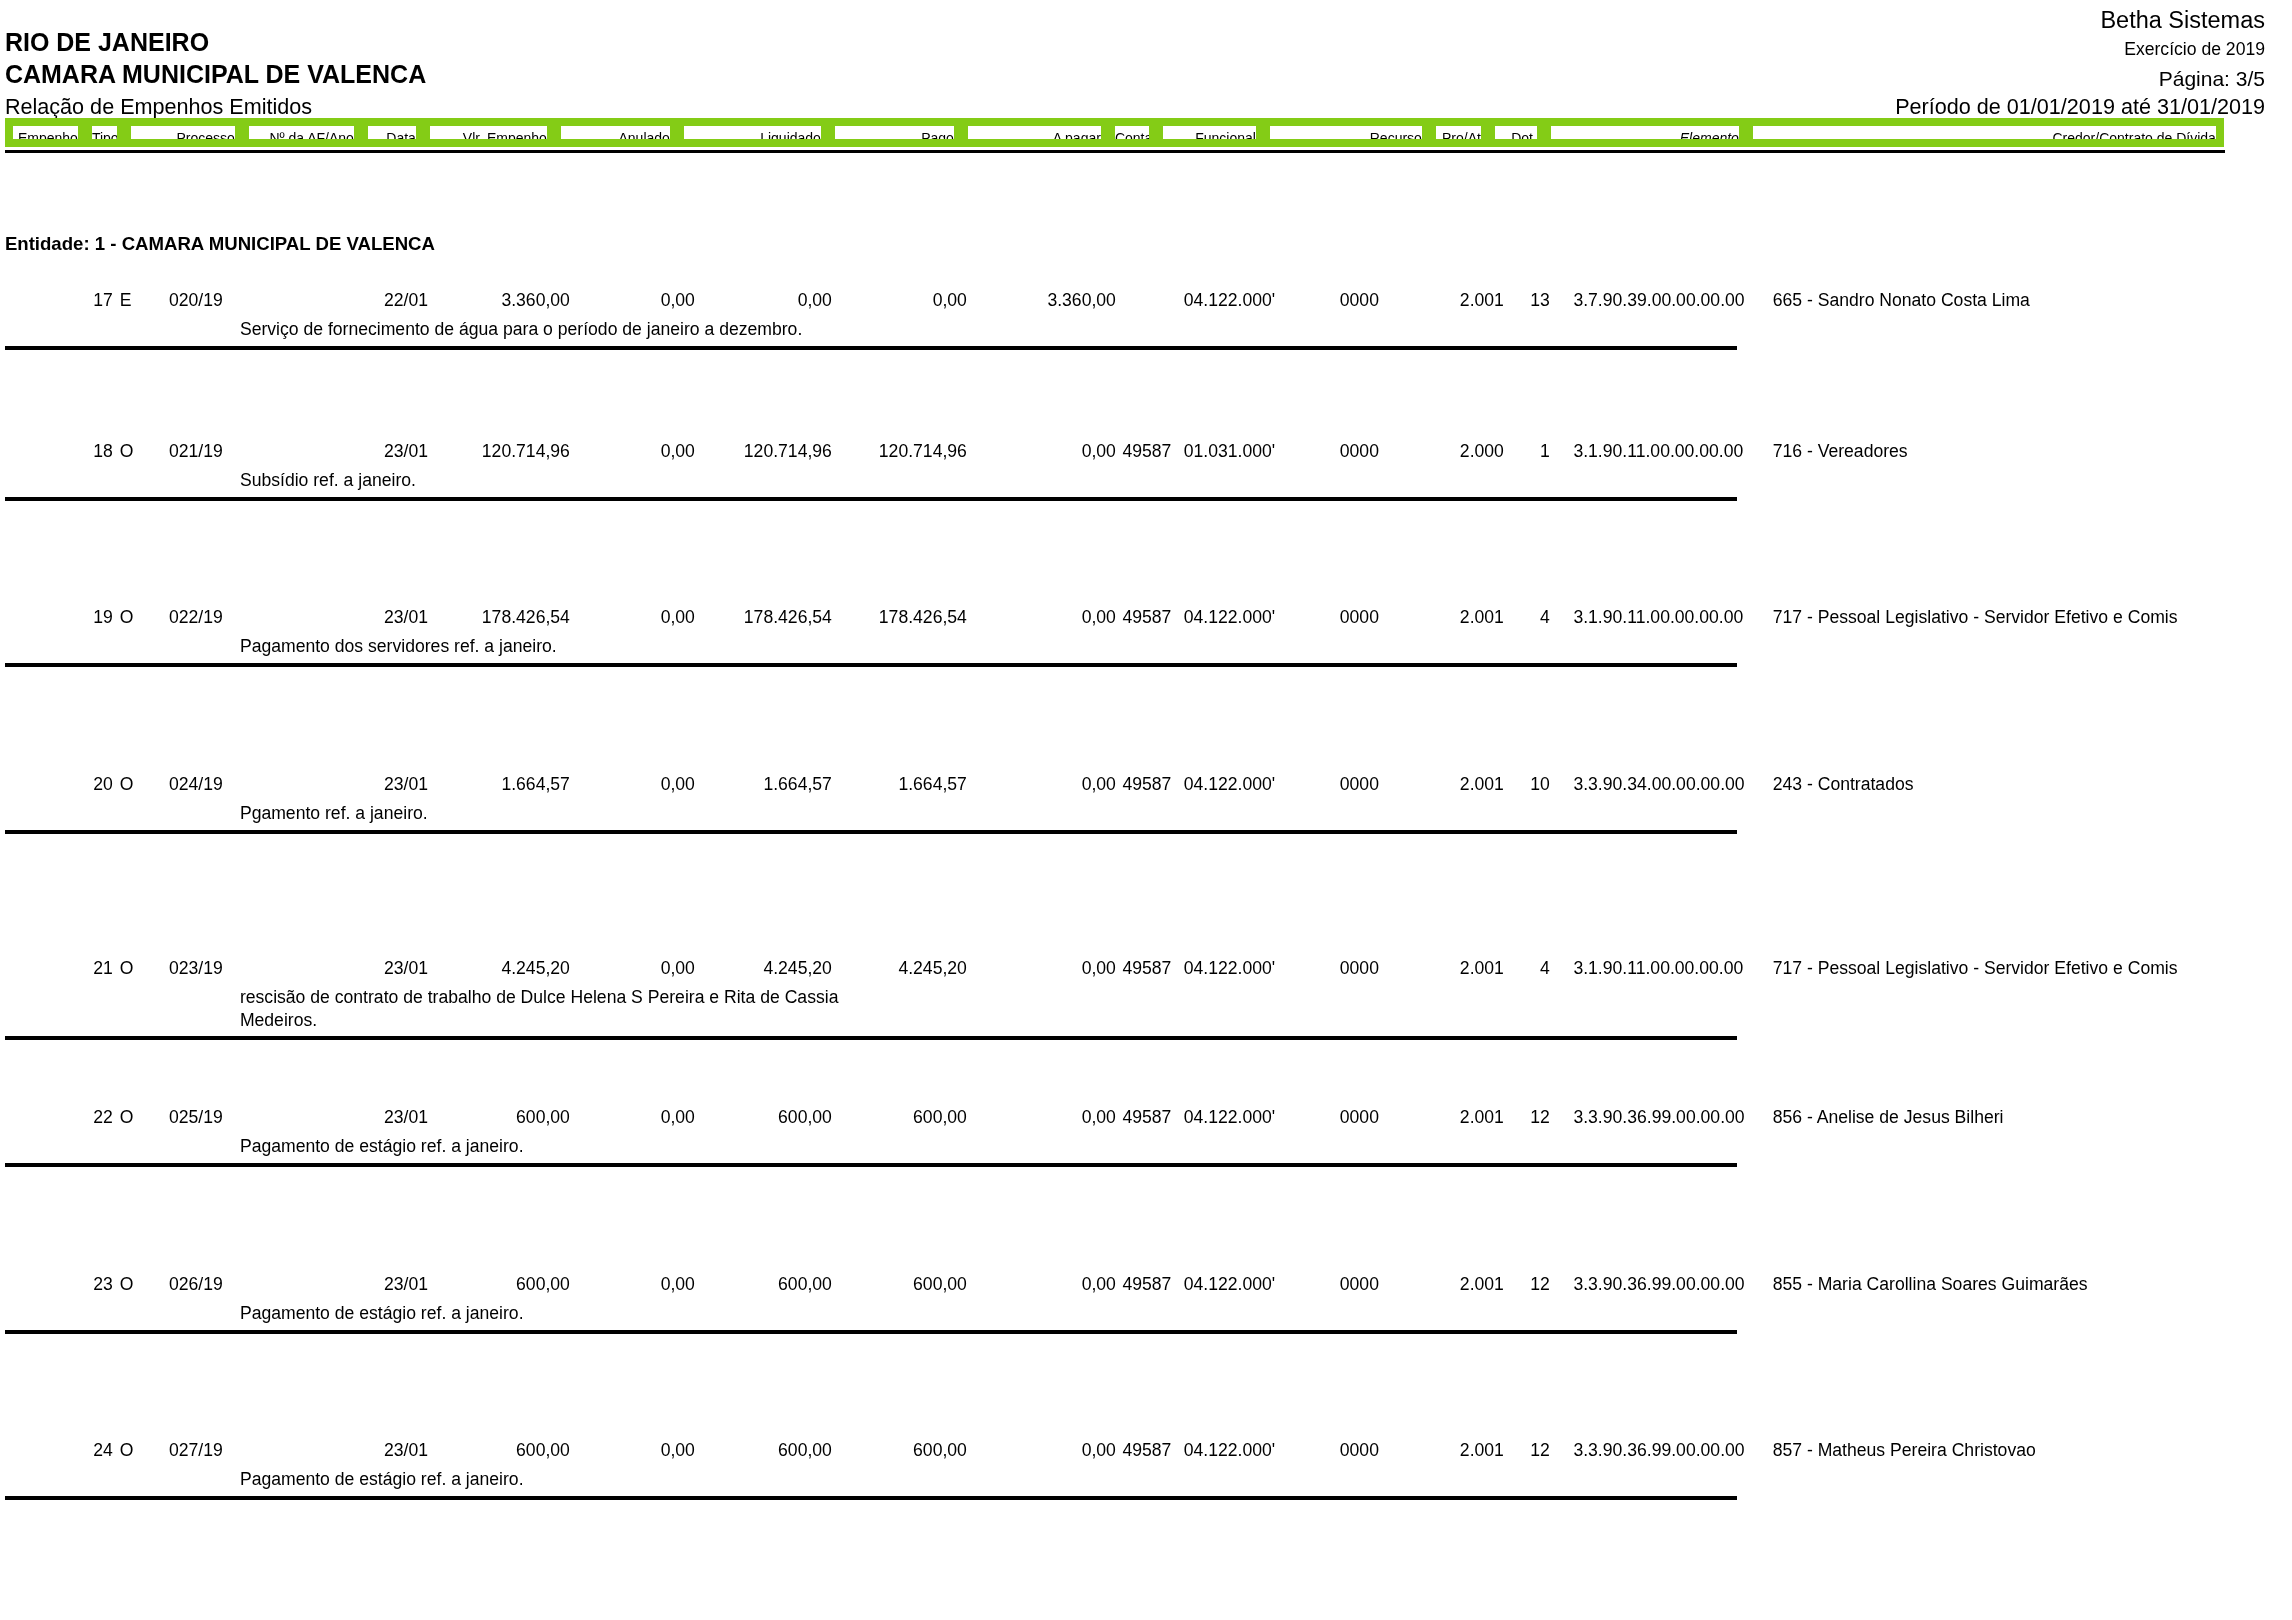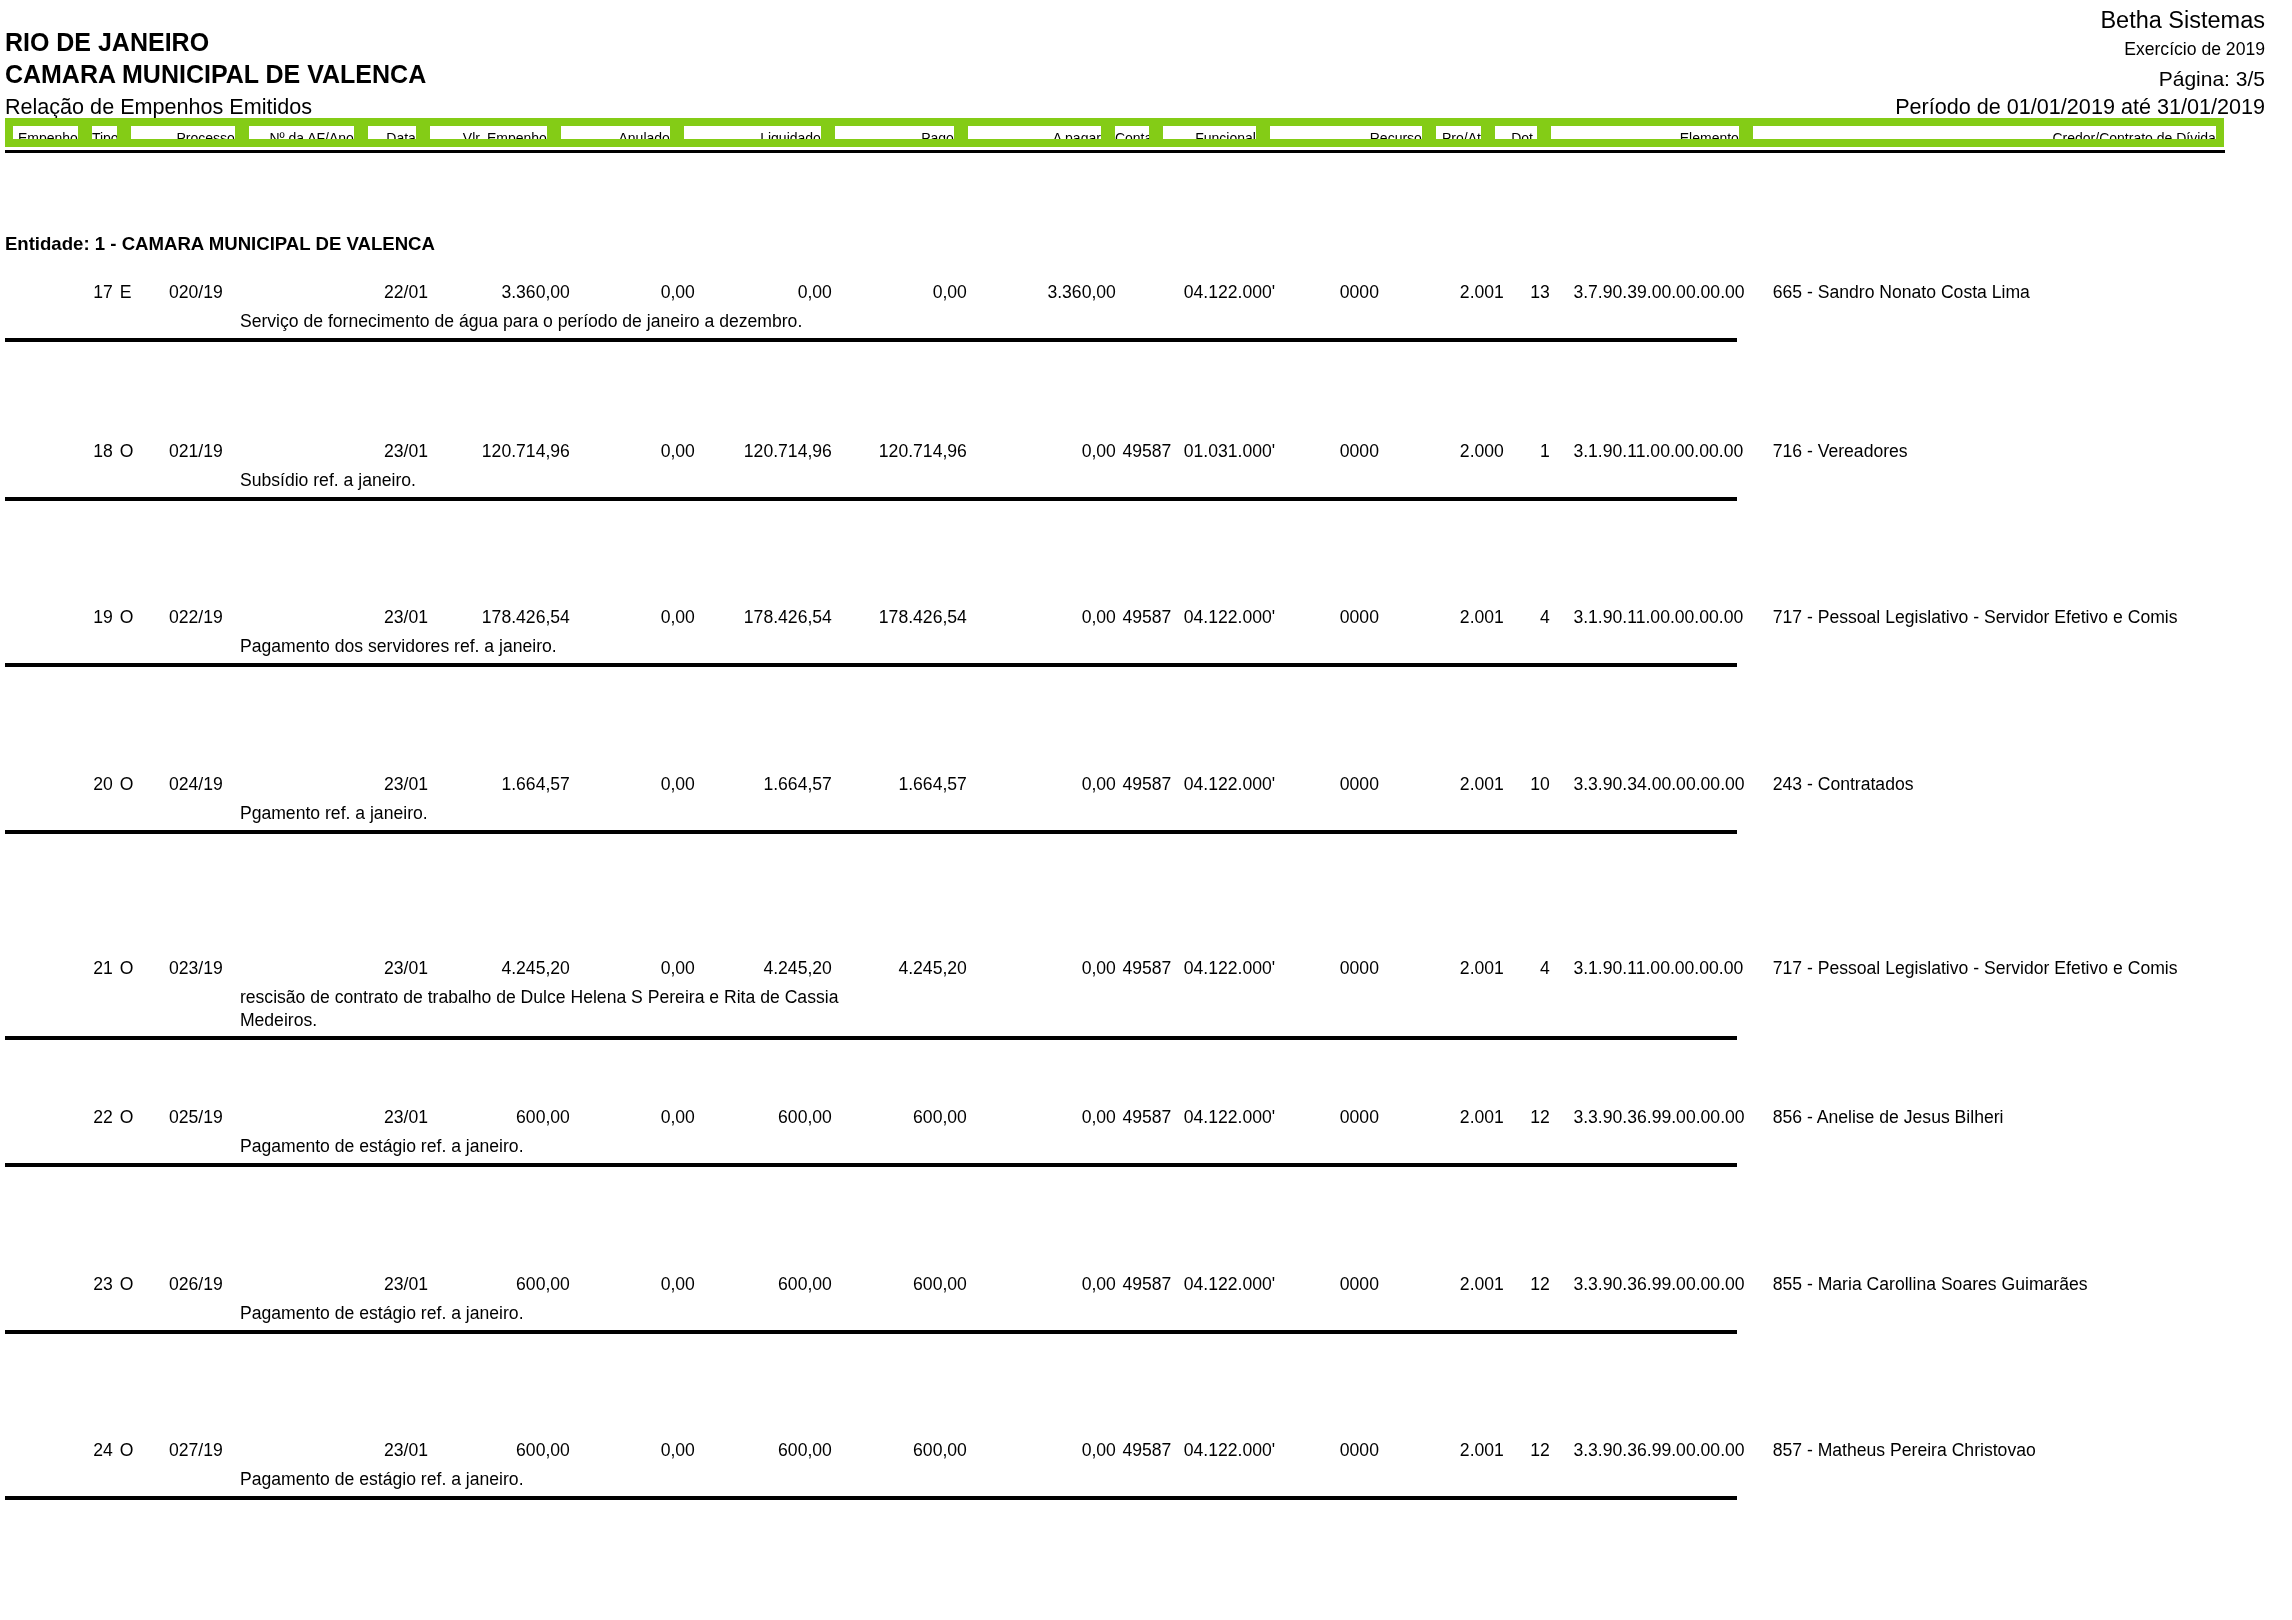--- a/index.html
+++ b/index.html
@@ -84,30 +84,30 @@
         <div class="hcell" style="width: 133px;">Vlr. Empenho</div>
         <div class="hcell" style="width: 125px;">Anulado</div>
         <div class="hcell" style="width: 153px;">Liquidado</div>
         <div class="hcell" style="width: 135px;">Pago</div>
         <div class="hcell" style="width: 149px;">A pagar</div>
         <div class="hcell" style="width: 50px;">Conta</div>
         <div class="hcell" style="width: 109px;">Funcional</div>
         <div class="hcell" style="width: 168px;">Recurso</div>
         <div class="hcell" style="width: 61px;">Pro/At</div>
         <div class="hcell" style="width: 58px;">Dot.</div>
-        <div class="hcell" style="width: 204px;">Elemento</div>
+        <div class="hcell" style="width: 204px; font-style: italic;">Elemento</div>
         <div class="hcell" style="width: 479px;">Credor/Contrato de Dívida</div>
       </div>
     <div class="hunderline" id="header-underline" style="width: 2220px;"></div>
   </div>
 
   <div class="entity">Entidade: 1 - CAMARA MUNICIPAL DE VALENCA</div>
 
   <div class="rows" id="rows">
-      <div class="row-block" style="top: 8px;">
+      <div class="row-block" style="top: 16px;">
     <div class="vrow">
       <div class="c r">17</div>
       <div class="c tipo">E</div>
       <div class="c ctr">020/19</div>
       <div class="c ctr"></div>
       <div class="c r pr5">22/01</div>
       <div class="c r">3.360,00</div>
       <div class="c r">0,00</div>
       <div class="c r">0,00</div>
       <div class="c r">0,00</div>

